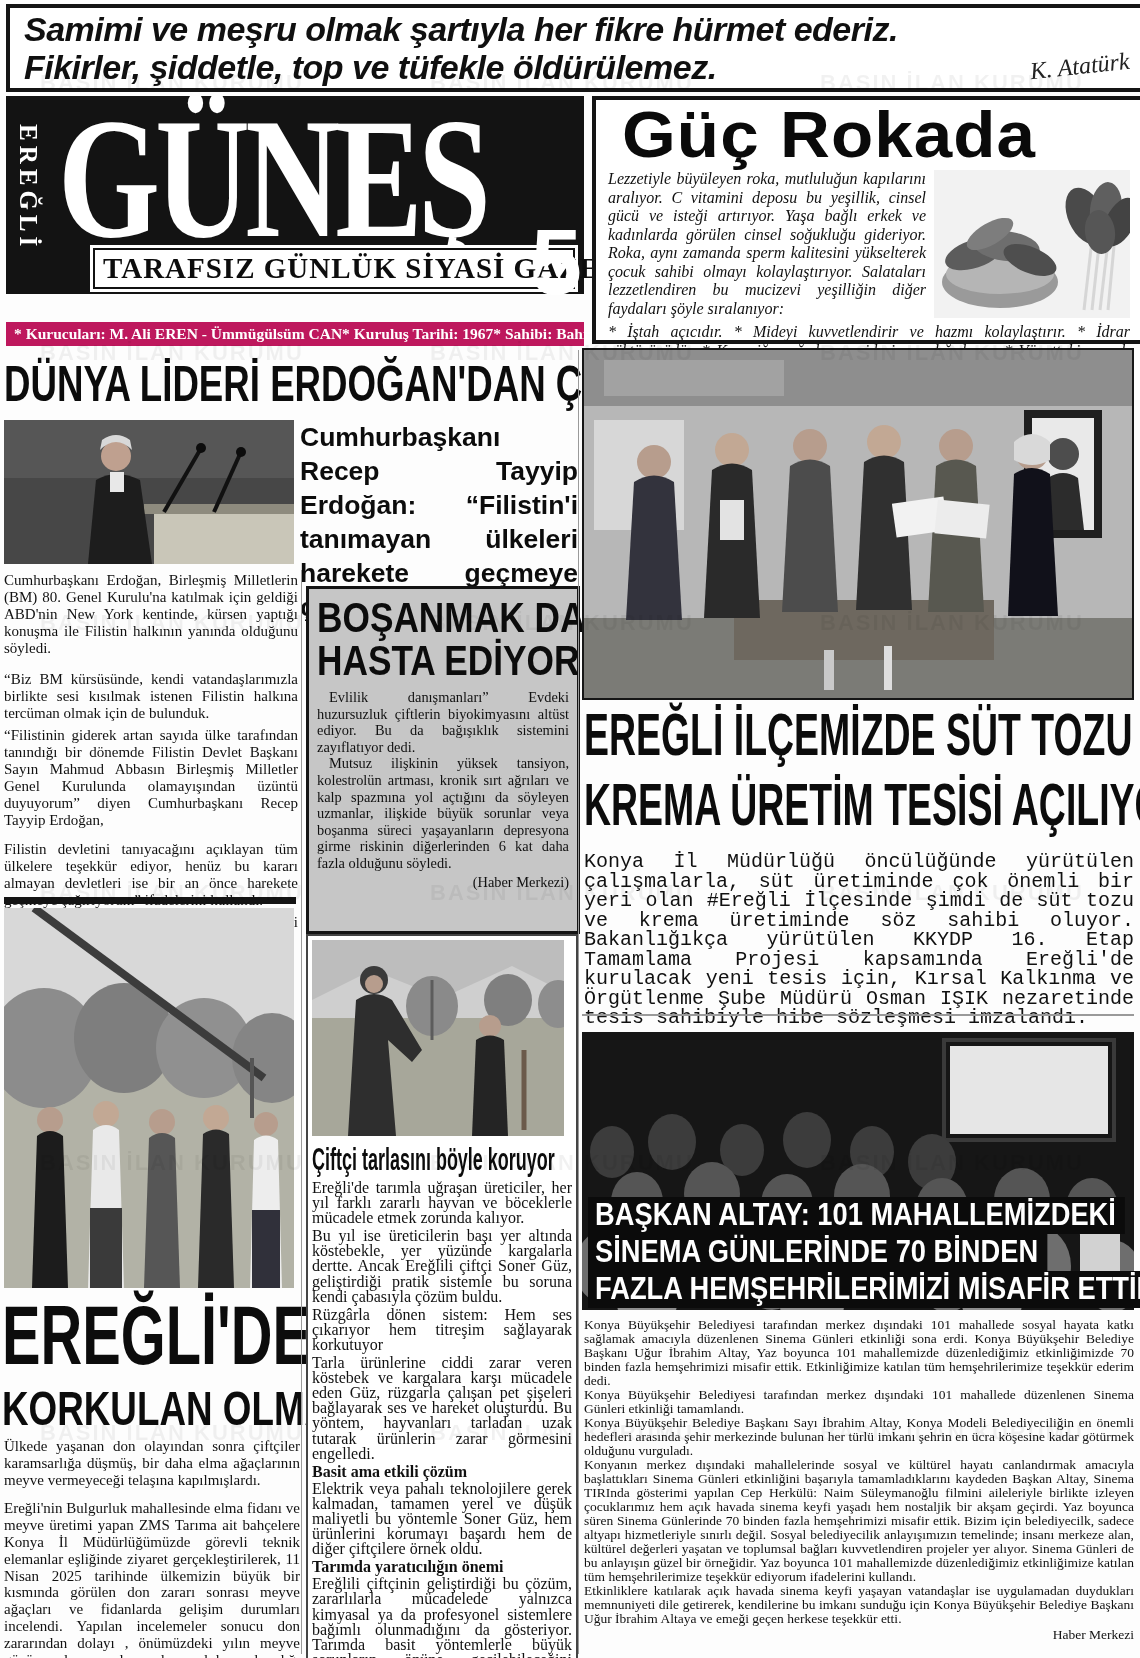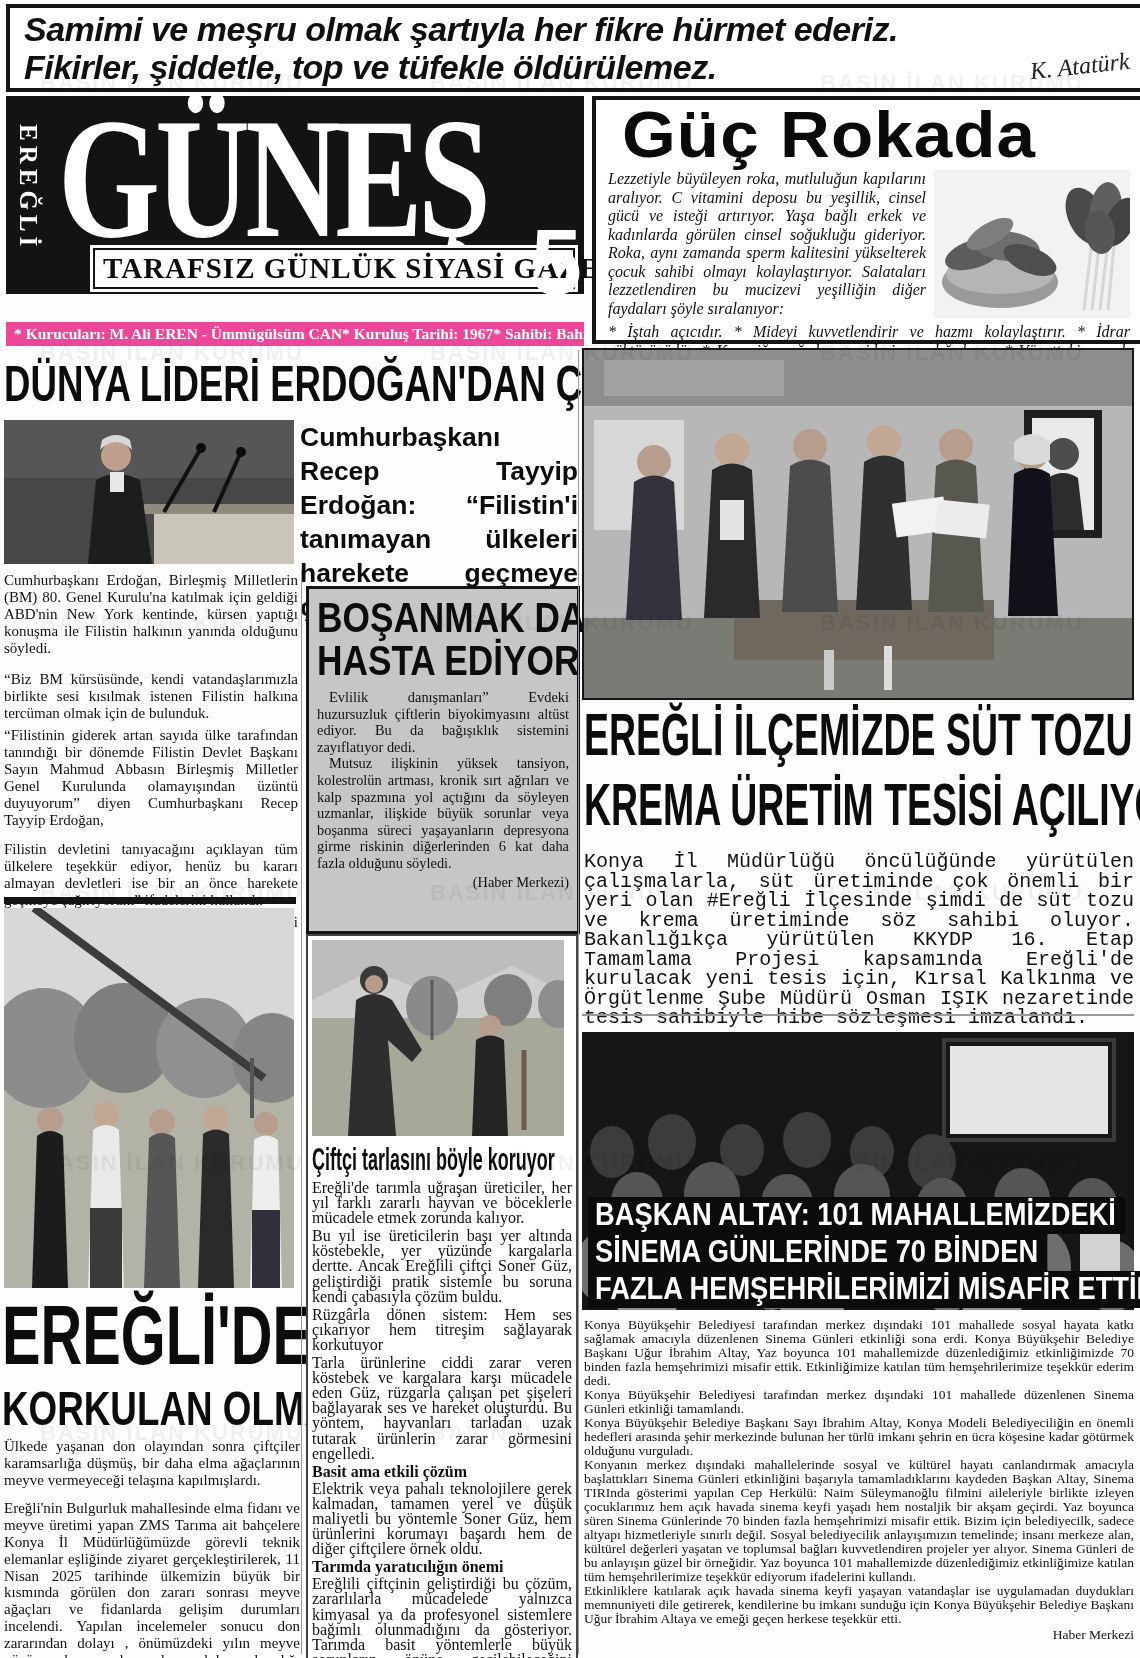--- a/index.html
+++ b/index.html
@@ -26,21 +26,21 @@
             transform:scale(0.78,1.02);transform-origin:left top;white-space:nowrap;}
   .mh-subbox{position:absolute;left:44px;top:152px;width:462px;background:#fff;border:2px solid #111;
              box-shadow:0 0 0 3px #fff;padding:2px 8px;text-align:center;margin-left:43px;}
   .mh-subbox span{font-family:"Liberation Serif",serif;font-weight:bold;font-size:29px;
                   letter-spacing:1px;color:#0d0d0d;white-space:nowrap;}
   .mh-five{position:absolute;right:2px;bottom:-14px;color:#fff;font-family:"Liberation Sans",sans-serif;
            font-weight:800;font-size:92px;line-height:92px;}
   .dateline{position:absolute;left:6px;top:296px;width:566px;height:26px;display:flex;
             justify-content:space-between;align-items:center;padding:0 6px;
             font-weight:bold;font-size:17px;}
-  .founders{position:absolute;left:6px;top:322px;width:562px;height:24px;background:#ec4899;color:#fff;
+  .founders{position:absolute;left:6px;top:322px;width:562px;height:24px;background:#be185d;color:#fff;
             display:flex;justify-content:space-between;align-items:center;padding:0 8px;
             font-weight:bold;font-size:15.5px;white-space:nowrap;}
   
   .rokada{position:absolute;left:592px;top:96px;width:522px;height:238px;border:4px solid #141414;
           padding:2px 10px 0 12px;background:#fff;}
   .rokada-title{font-family:"Liberation Sans",sans-serif;font-weight:900;font-size:64px;
                 line-height:66px;letter-spacing:1px;color:#0a0a0a;transform:scale(1.08,1);
                 transform-origin:left top;white-space:nowrap;margin-left:14px;}
   .rokada-body{font-size:16px;line-height:18.5px;text-align:justify;margin-top:2px;font-style:italic;}
   .rokada-body svg{float:right;margin:0 0 2px 8px;}

